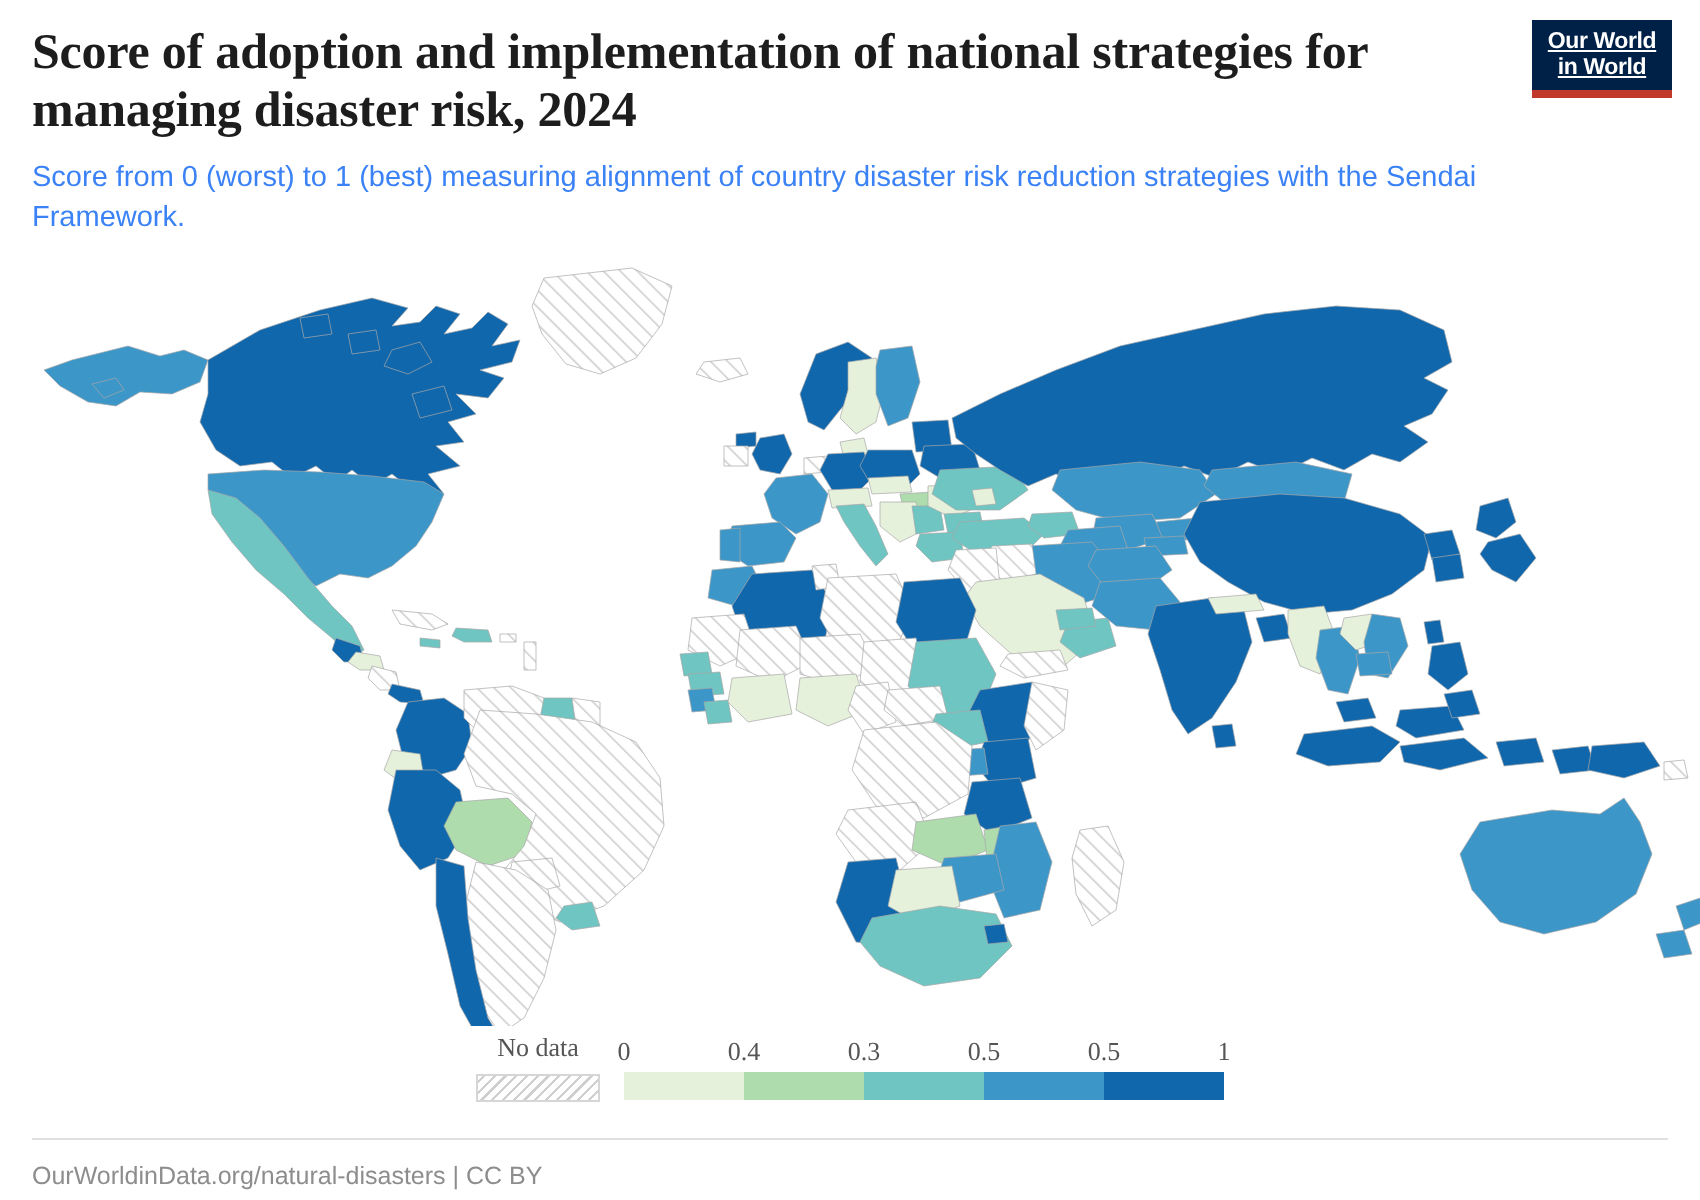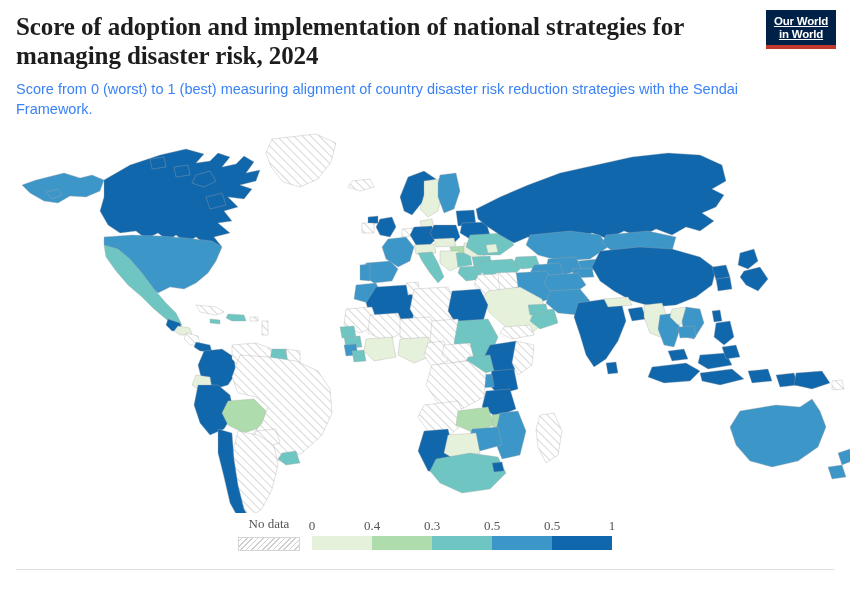--- a/index.html
+++ b/index.html
@@ -398,15 +398,16 @@
           <div class="bin" style="background-color: rgb(110, 197, 193);"></div>
           <div class="bin" style="background-color: rgb(61, 150, 200);"></div>
           <div class="bin" style="background-color: rgb(17, 103, 172);"></div>
         </div>
       </div>
 
     </div>
   </div>
 
   <div class="footer">
+    <div class="right">OurWorldinData.org/natural-disasters | CC BY</div>
   </div>
 
 </div>
 
 </body></html>

